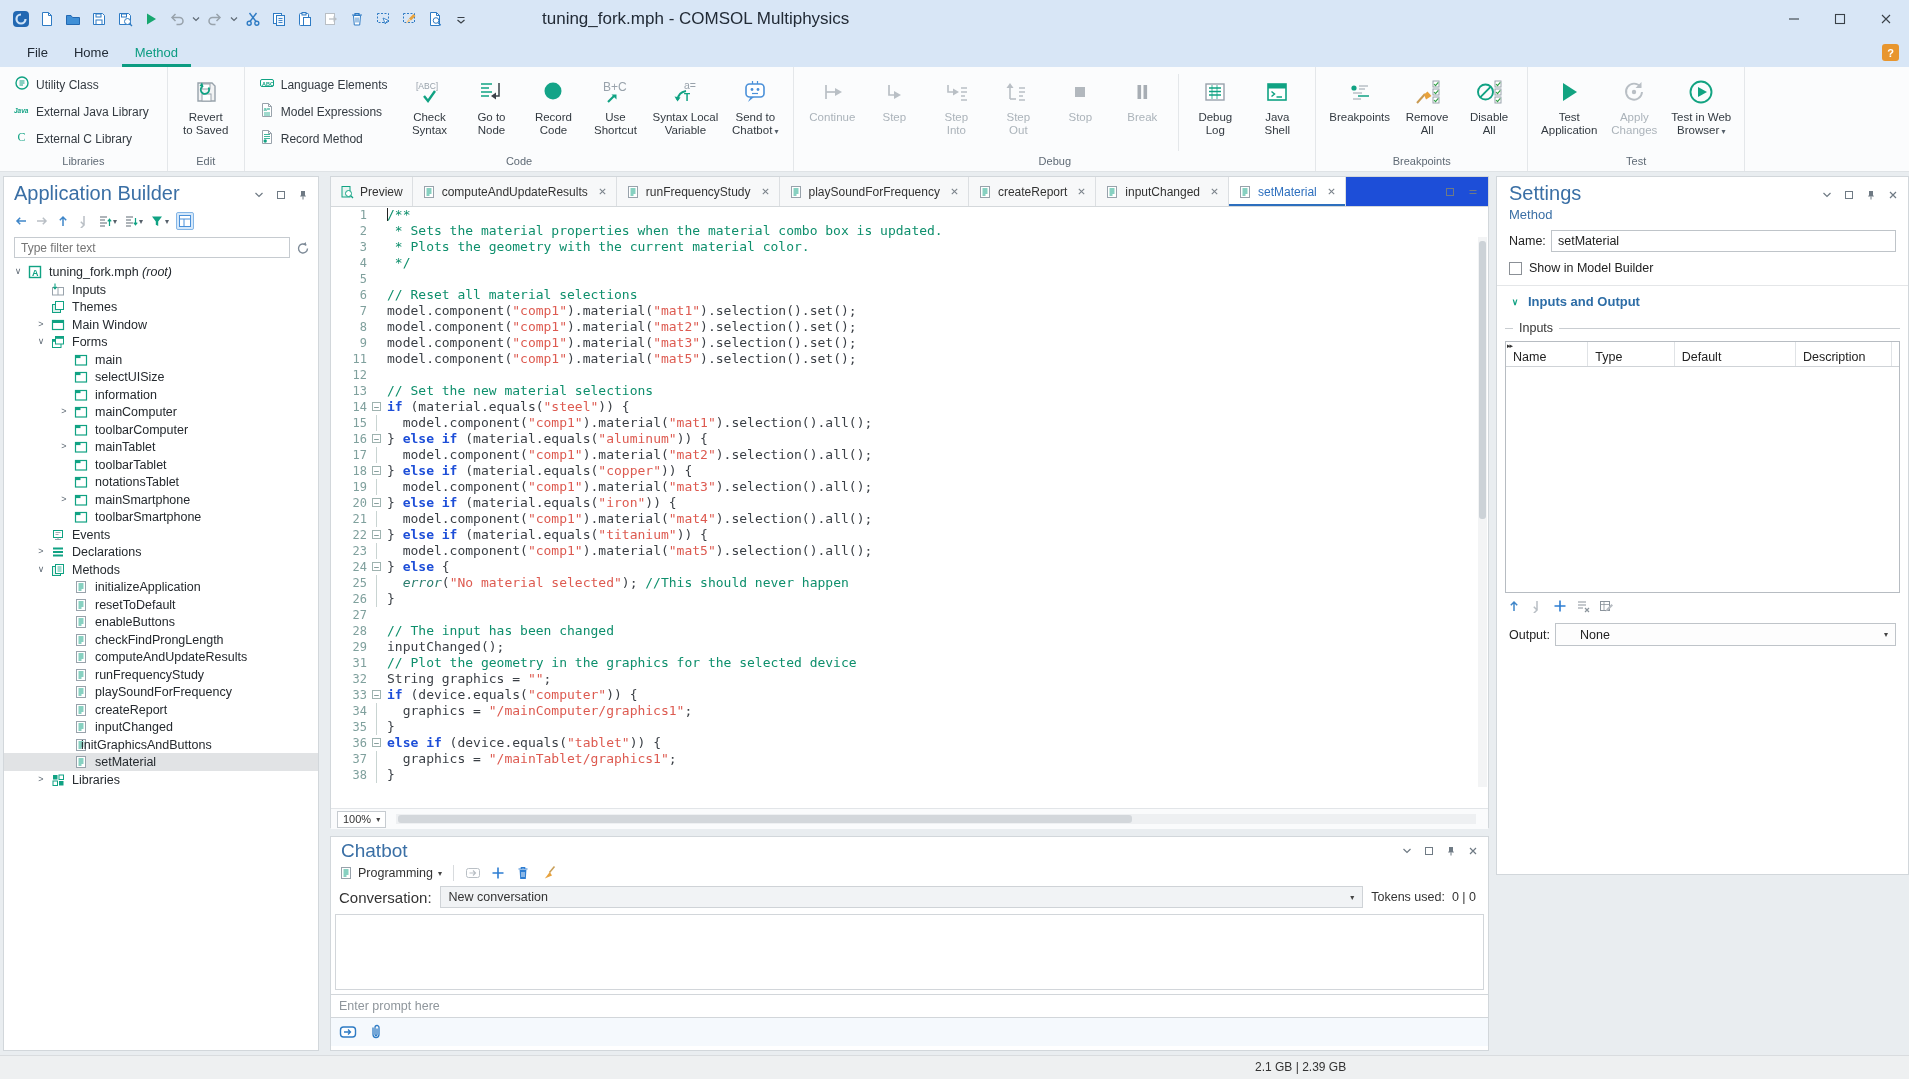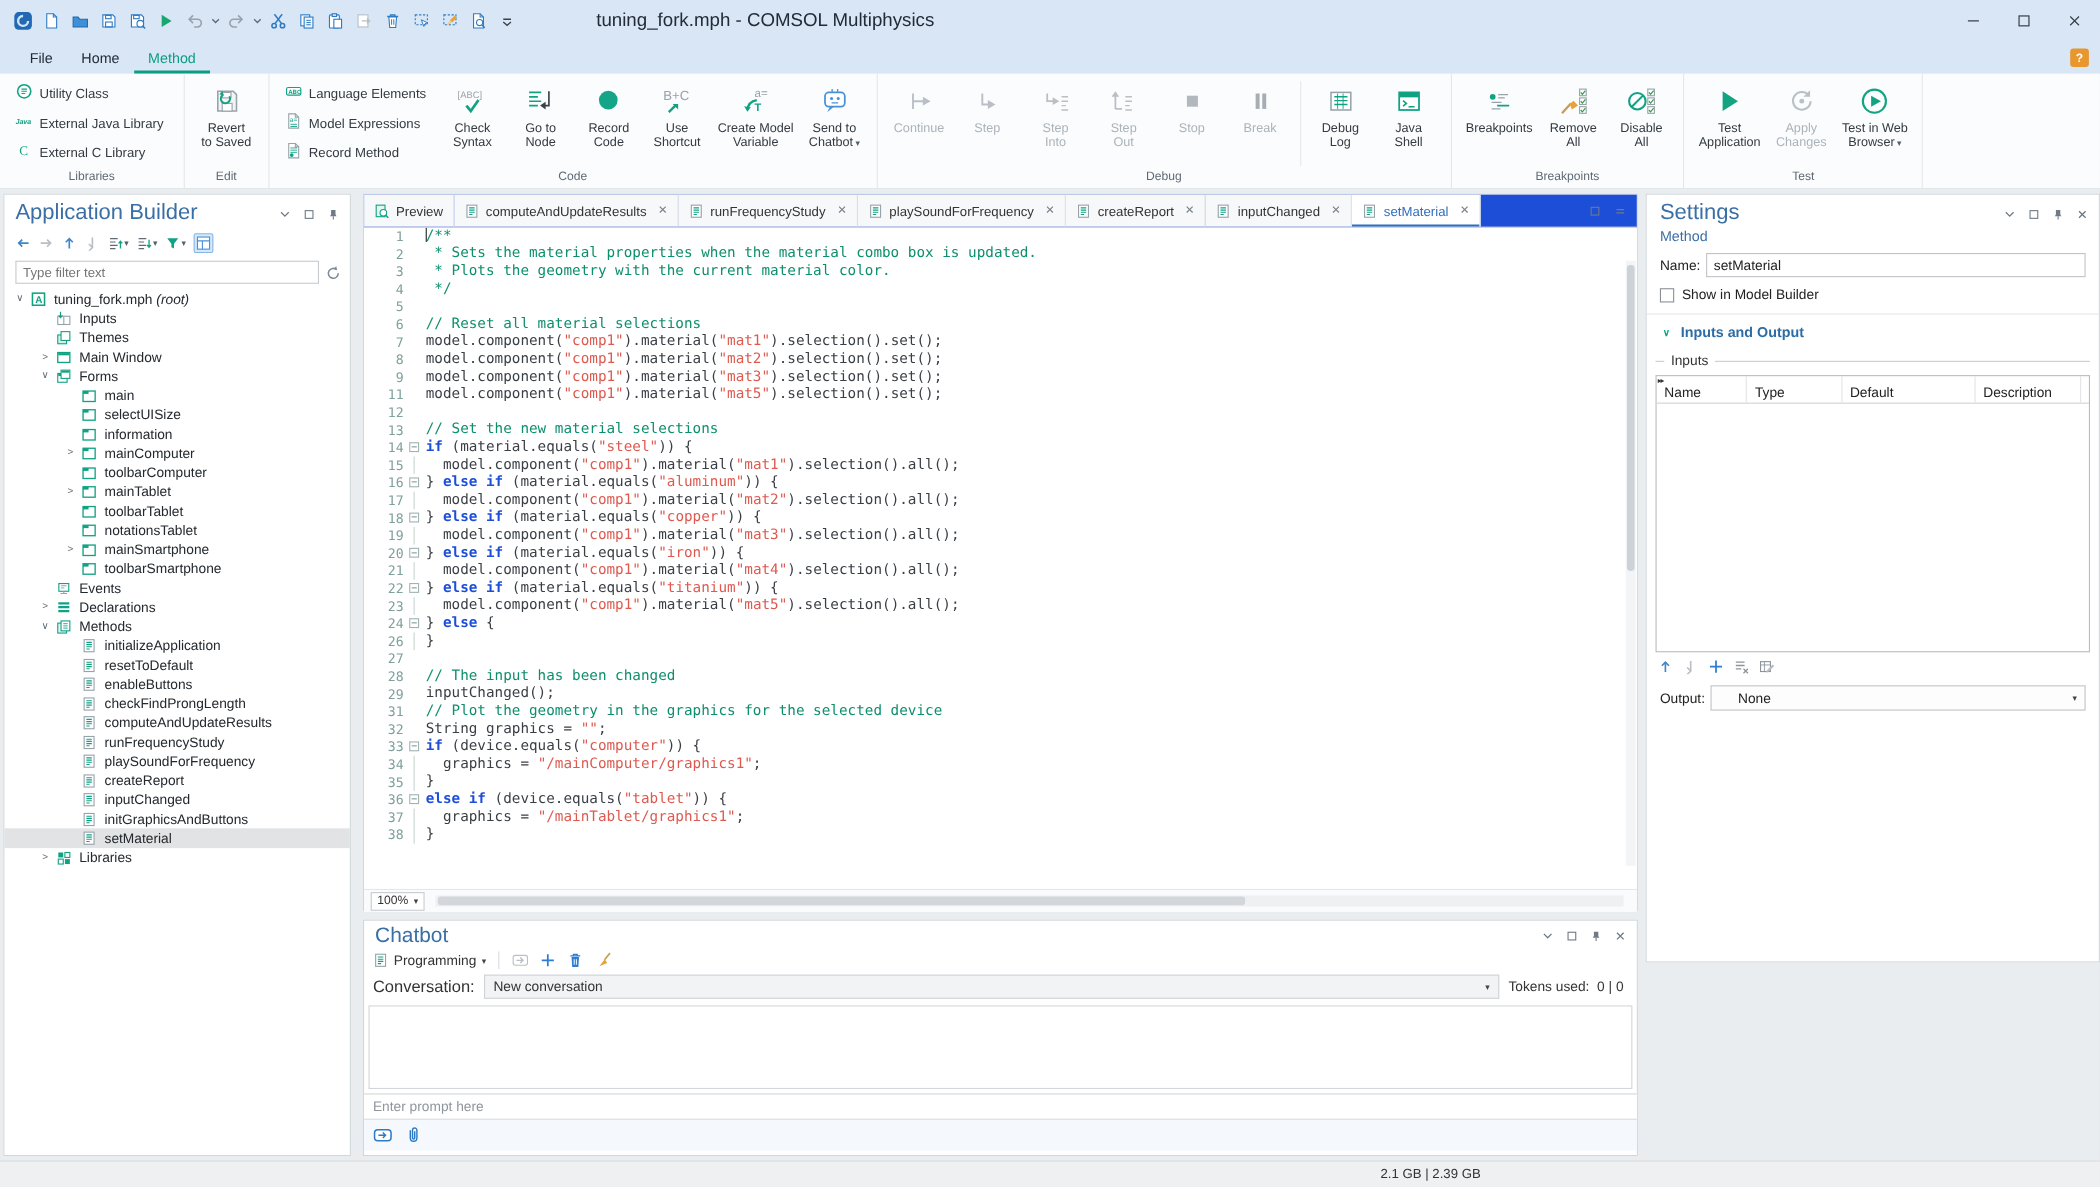--- a/index.html
+++ b/index.html
@@ -393,21 +393,21 @@
           </div>
           <div class="rlg">
             <div class="ric">
               <svg width="28" height="28" viewBox="0 0 28 28">
                 <text x="13" y="10.5" font-size="10.5" fill="#98a2ab" font-family="Liberation Sans">a=</text>
                 <path d="M15 13c-6 1-8 4-8.5 9" fill="none" stroke="#10a283" stroke-width="2.2"></path>
                 <path d="M3.5 18.5l3 5 3-4z" fill="#10a283"></path>
                 <text x="13" y="23" font-size="10" font-weight="bold" fill="#10a283" font-family="Liberation Sans">T</text>
               </svg>
             </div>
-            <div><span>Create Model</span><br><span>Variable</span></div>
+            <div><span>Syntax Local</span><br><span>Variable</span></div>
           </div>
           <div class="rlg">
             <div class="ric">
               <svg width="28" height="28" viewBox="0 0 28 28">
                 <rect x="5" y="6" width="18" height="13" rx="3.5" fill="#fff" stroke="#4a90d9" stroke-width="1.6"></rect>
                 <circle cx="11" cy="11.5" r="1.4" fill="#4a90d9"></circle>
                 <circle cx="17" cy="11.5" r="1.4" fill="#4a90d9"></circle>
                 <path d="M11 15.5h6" stroke="#4a90d9" stroke-width="1.2"></path>
                 <path d="M9.5 19l-2.5 5 6-5z" fill="#4a90d9"></path>
                 <path d="M11.5 3v3M16.5 3v3" stroke="#4a90d9" stroke-width="1.2"></path>
@@ -917,21 +917,21 @@
           </span>
           <span class="tlabel" style="left: 91px;">inputChanged</span>
         </div>
         <div class="trow">
           <span class="tico" style="left: 70px;">
             <svg width="14" height="14" viewBox="0 0 14 14">
               <rect x="2.5" y="1.5" width="9" height="11" fill="#fff" stroke="#98a2ab"></rect>
               <path d="M4.5 4h5M4.5 6h5M4.5 8h5M4.5 10h3" stroke="#10a283" stroke-width="1"></path>
             </svg>
           </span>
-          <span class="tlabel" style="left: 91px;">initGraphicsAndButtons</span>
+          <span class="tlabel" style="left: 77px;">initGraphicsAndButtons</span>
         </div>
         <div class="trow selected">
           <span class="tico" style="left: 70px;">
             <svg width="14" height="14" viewBox="0 0 14 14">
               <rect x="2.5" y="1.5" width="9" height="11" fill="#fff" stroke="#98a2ab"></rect>
               <path d="M4.5 4h5M4.5 6h5M4.5 8h5M4.5 10h3" stroke="#10a283" stroke-width="1"></path>
             </svg>
           </span>
           <span class="tlabel" style="left: 91px;">setMaterial</span>
         </div>
@@ -1180,20 +1180,27 @@
             <span class="guide"></span>
           </span>
           <span class="ctext">  model.component(<span class="tok-str">"comp1"</span>).material(<span class="tok-str">"mat5"</span>).selection().all();</span>
         </div>
         <div class="cline">
           <span class="ln">24</span>
           <span class="fold">
             <span class="fbox">−</span>
           </span>
           <span class="ctext">} <span class="tok-kw">else</span> {</span>
+        </div>
+        <div class="cline">
+          <span class="ln">25</span>
+          <span class="fold">
+            <span class="guide"></span>
+          </span>
+          <span class="ctext">  <span class="tok-err">error</span>(<span class="tok-str">"No material selected"</span>); <span class="tok-com">//This should never happen</span></span>
         </div>
         <div class="cline">
           <span class="ln">26</span>
           <span class="fold">
             <span class="guide"></span>
           </span>
           <span class="ctext">}</span>
         </div>
         <div class="cline">
           <span class="ln">27</span>

